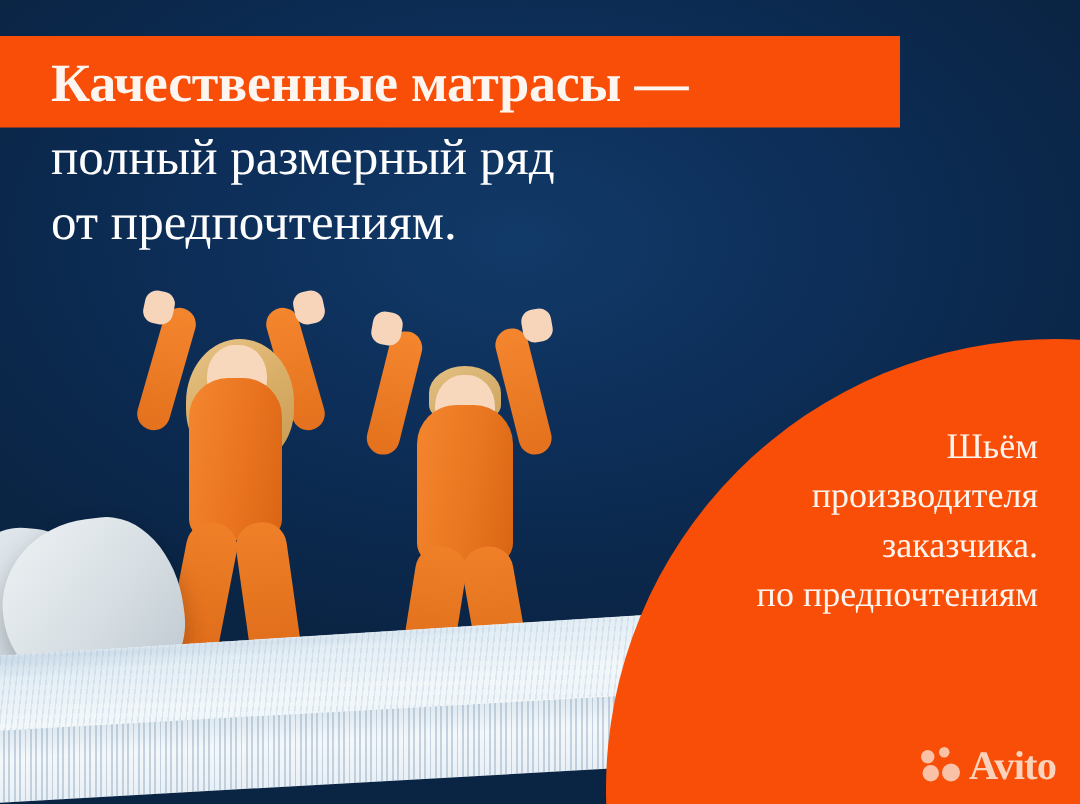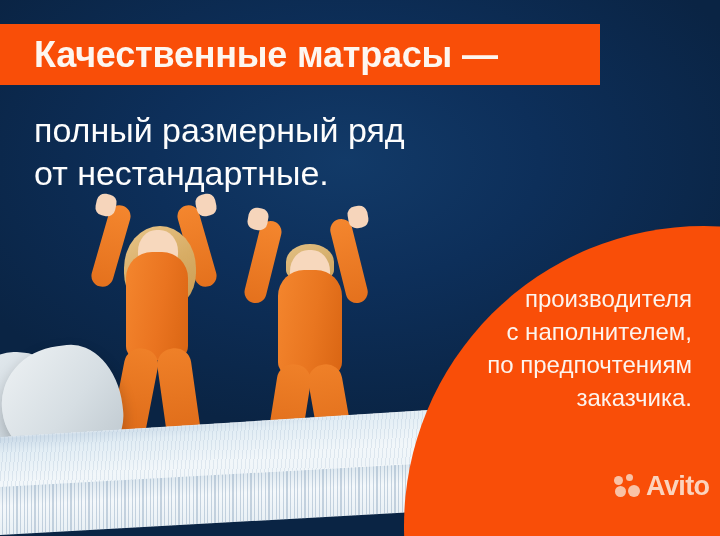--- a/index.html
+++ b/index.html
@@ -7,21 +7,21 @@
     margin: 0;
     padding: 0;
     background: #222;
   }
   #ad-canvas {
     position: relative;
     width: 720px;
     height: 536px;
     overflow: hidden;
     background: #0369a1;
-    font-family: Liberation Sans, sans-serif;
+    font-family: Liberation Serif, serif;
     -webkit-font-smoothing: antialiased;
   }
 
   
   .bg-navy {
     position: absolute;
     inset: 0;
     background:
       radial-gradient(ellipse 60% 50% at 48% 30%, #123a68 0%, #0d2f5a 45%, #0a2444 100%),
       #0a2444;
@@ -258,21 +258,21 @@
     font-size: 36px;
     font-weight: bold;
     letter-spacing: -0.2px;
     padding-left: 34px;
     white-space: nowrap;
   }
 
   .subhead {
     position: absolute;
     left: 34px;
-    top: 109px;
+    top: 84px;
     color: #fdfdfd;
     font-size: 34px;
     line-height: 43px;
     font-weight: normal;
     letter-spacing: 0px;
     white-space: nowrap;
   }
 
   
   .circle-copy {
@@ -284,21 +284,21 @@
     color: #fdf4ee;
     font-size: 24px;
     line-height: 33px;
     white-space: nowrap;
   }
 
   
   .avito-logo {
     position: absolute;
     left: 614px;
-    top: 474px;
+    top: 498px;
     display: flex;
     align-items: center;
     gap: 6px;
     justify-content: space-between;
   }
   .avito-dots { position: relative; width: 26px; height: 24px; }
   .avito-dots i {
     position: absolute;
     display: block;
     border-radius: 50%;
@@ -366,28 +366,28 @@
   </div>
 
   <div class="orange-circle"></div>
 
   <div class="headline-band">
     <span class="headline-text">Качественные матрасы —</span>
   </div>
 
   <div class="subhead">
     <div>полный размерный ряд</div>
-    <div>от нестандартные.</div>
+    <div>от предпочтениям.</div>
   </div>
 
   <div class="circle-copy">
+    <div>Шьём</div>
     <div>производителя</div>
-    <div>с наполнителем,</div>
+    <div>заказчика.</div>
     <div>по предпочтениям</div>
-    <div>заказчика.</div>
   </div>
 
   <div class="avito-logo">
     <span class="avito-dots">
       <i class="d1"></i>
         <i class="d2"></i>
         <i class="d3"></i>
         <i class="d4"></i>
     </span>
     <span class="avito-word">Avito</span>

